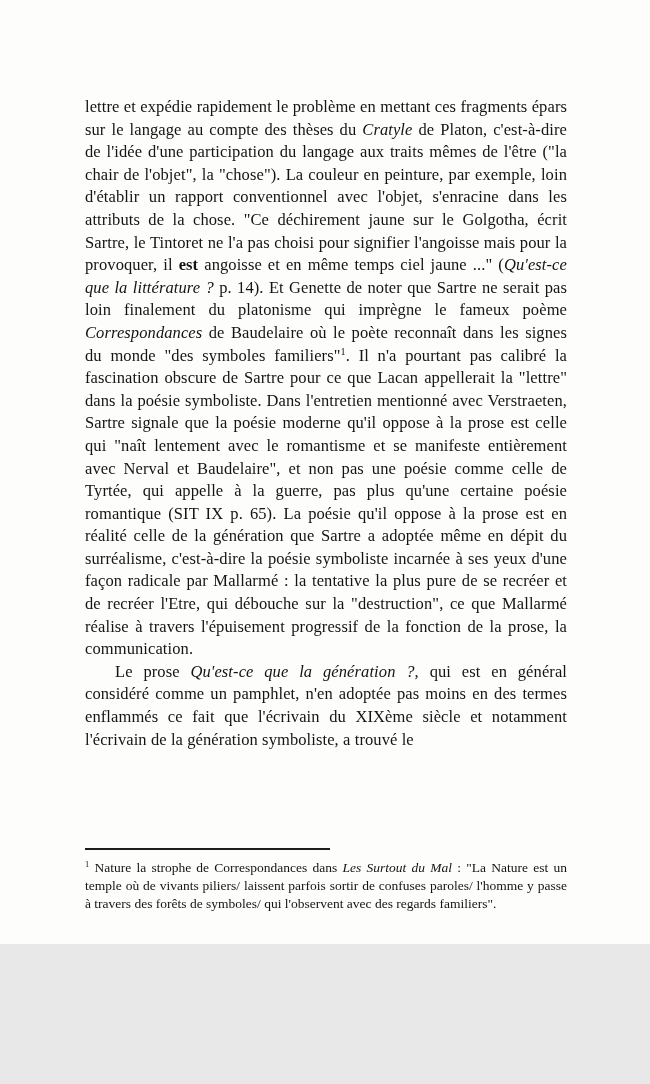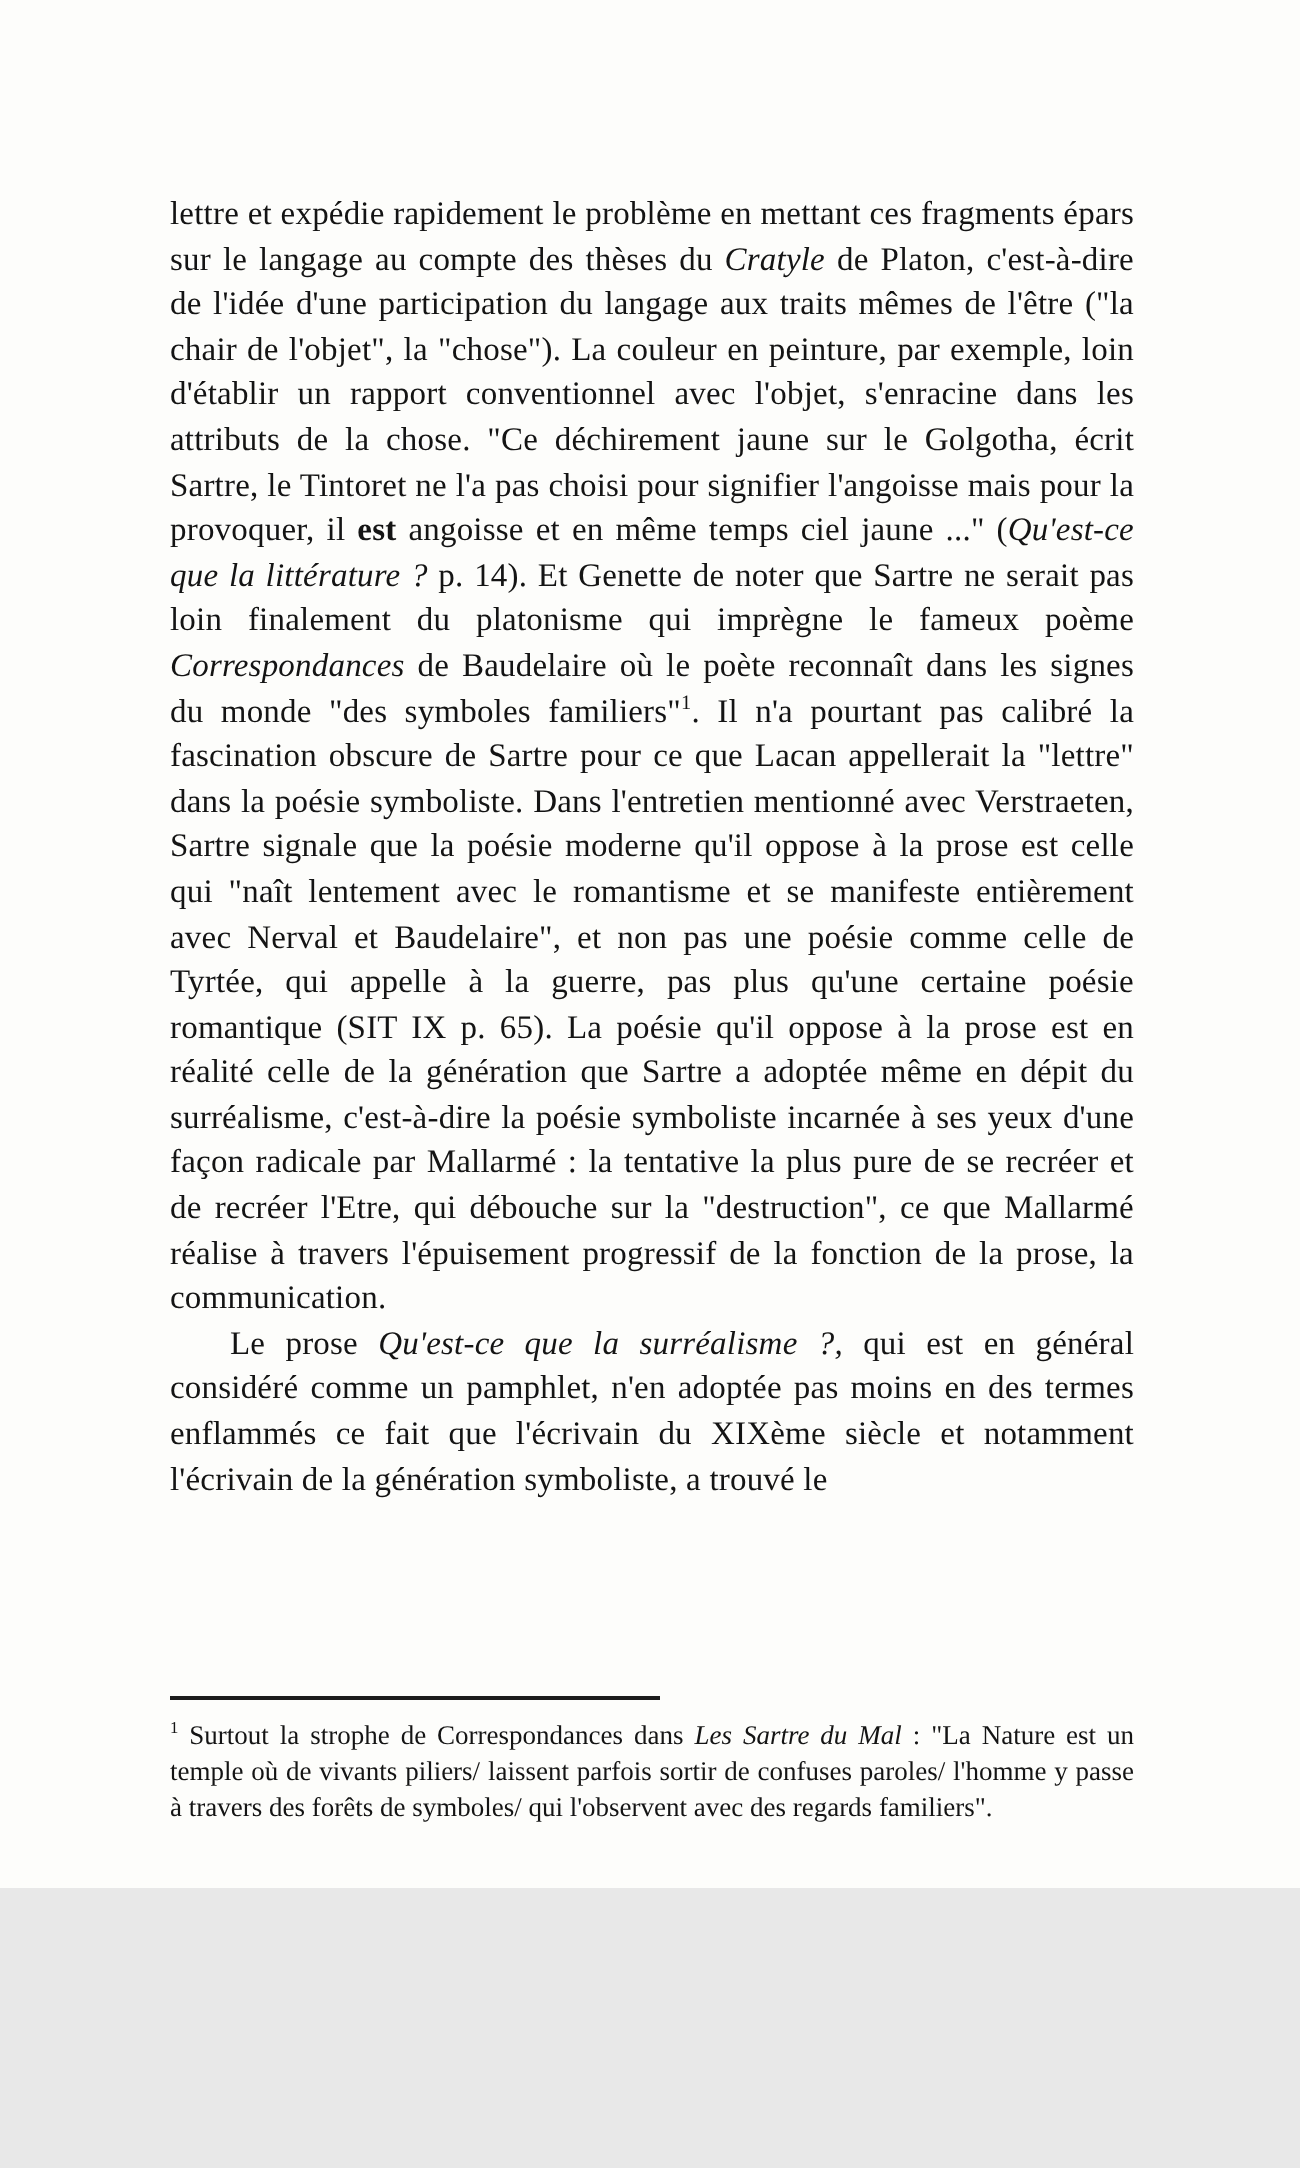--- a/index.html
+++ b/index.html
@@ -74,25 +74,25 @@
     background: linear-gradient(to right, rgba(120,120,120,0.0), rgba(120,120,120,0.45) 15%, rgba(120,120,120,0.45) 85%, rgba(120,120,120,0.0));
   }
 </style>
 </head>
 <body>
 
 <div class="page">
 
   <div class="text-block">
       <p class="para"><span>lettre et expédie rapidement le problème en mettant ces fragments épars sur le langage au compte des thèses du </span><span class="seg-italic">Cratyle</span><span> de Platon, c'est-à-dire de l'idée d'une participation du langage aux traits mêmes de l'être ("la chair de l'objet", la "chose"). La couleur en peinture, par exemple, loin d'établir un rapport conventionnel avec l'objet, s'enracine dans les attributs de la chose. "Ce déchirement jaune sur le Golgotha, écrit Sartre, le Tintoret ne l'a pas choisi pour signifier l'angoisse mais pour la provoquer, il </span><span class="seg-bold">est</span><span> angoisse et en même temps ciel jaune ..." (</span><span class="seg-italic">Qu'est-ce que la littérature ?</span><span> p. 14). Et Genette de noter que Sartre ne serait pas loin finalement du platonisme qui imprègne le fameux poème </span><span class="seg-italic">Correspondances</span><span> de Baudelaire où le poète reconnaît dans les signes du monde "des symboles familiers"</span><sup>1</sup><span>. Il n'a pourtant pas calibré la fascination obscure de Sartre pour ce que Lacan appellerait la "lettre" dans la poésie symboliste. Dans l'entretien mentionné avec Verstraeten, Sartre signale que la poésie moderne qu'il oppose à la prose est celle qui "naît lentement avec le romantisme et se manifeste entièrement avec Nerval et Baudelaire", et non pas une poésie comme celle de Tyrtée, qui appelle à la guerre, pas plus qu'une certaine poésie romantique (SIT IX p. 65). La poésie qu'il oppose à la prose est en réalité celle de la génération que Sartre a adoptée même en dépit du surréalisme, c'est-à-dire la poésie symboliste incarnée à ses yeux d'une façon radicale par Mallarmé : la tentative la plus pure de se recréer et de recréer l'Etre, qui débouche sur la "destruction", ce que Mallarmé réalise à travers l'épuisement progressif de la fonction de la prose, la communication.</span></p>
-      <p class="para indent"><span>Le prose </span><span class="seg-italic">Qu'est-ce que la surréalisme ?,</span><span> qui est en général considéré comme un pamphlet, n'en adoptée pas moins en des termes enflammés ce fait que l'écrivain du XIXème siècle et notamment l'écrivain de la génération symboliste, a trouvé le</span></p>
+      <p class="para indent"><span>Le prose </span><span class="seg-italic">Qu'est-ce que la génération ?,</span><span> qui est en général considéré comme un pamphlet, n'en adoptée pas moins en des termes enflammés ce fait que l'écrivain du XIXème siècle et notamment l'écrivain de la génération symboliste, a trouvé le</span></p>
     </div>
 
   <div class="footnote-block">
     <div class="footnote-rule"></div>
-    <p class="footnote"><sup>1</sup><span> Surtout la strophe de Correspondances dans </span><span class="seg-italic">Les Sartre du Mal</span><span> : "La Nature est un temple où de vivants piliers/ laissent parfois sortir de confuses paroles/ l'homme y passe à travers des forêts de symboles/ qui l'observent avec des regards familiers".</span></p>
+    <p class="footnote"><sup>1</sup><span> Nature la strophe de Correspondances dans </span><span class="seg-italic">Les Surtout du Mal</span><span> : "La Nature est un temple où de vivants piliers/ laissent parfois sortir de confuses paroles/ l'homme y passe à travers des forêts de symboles/ qui l'observent avec des regards familiers".</span></p>
   </div>
 
   <div class="page-number">164</div>
 
   <div class="page-edge-shadow"></div>
 
 </div>
 
 </body></html>

